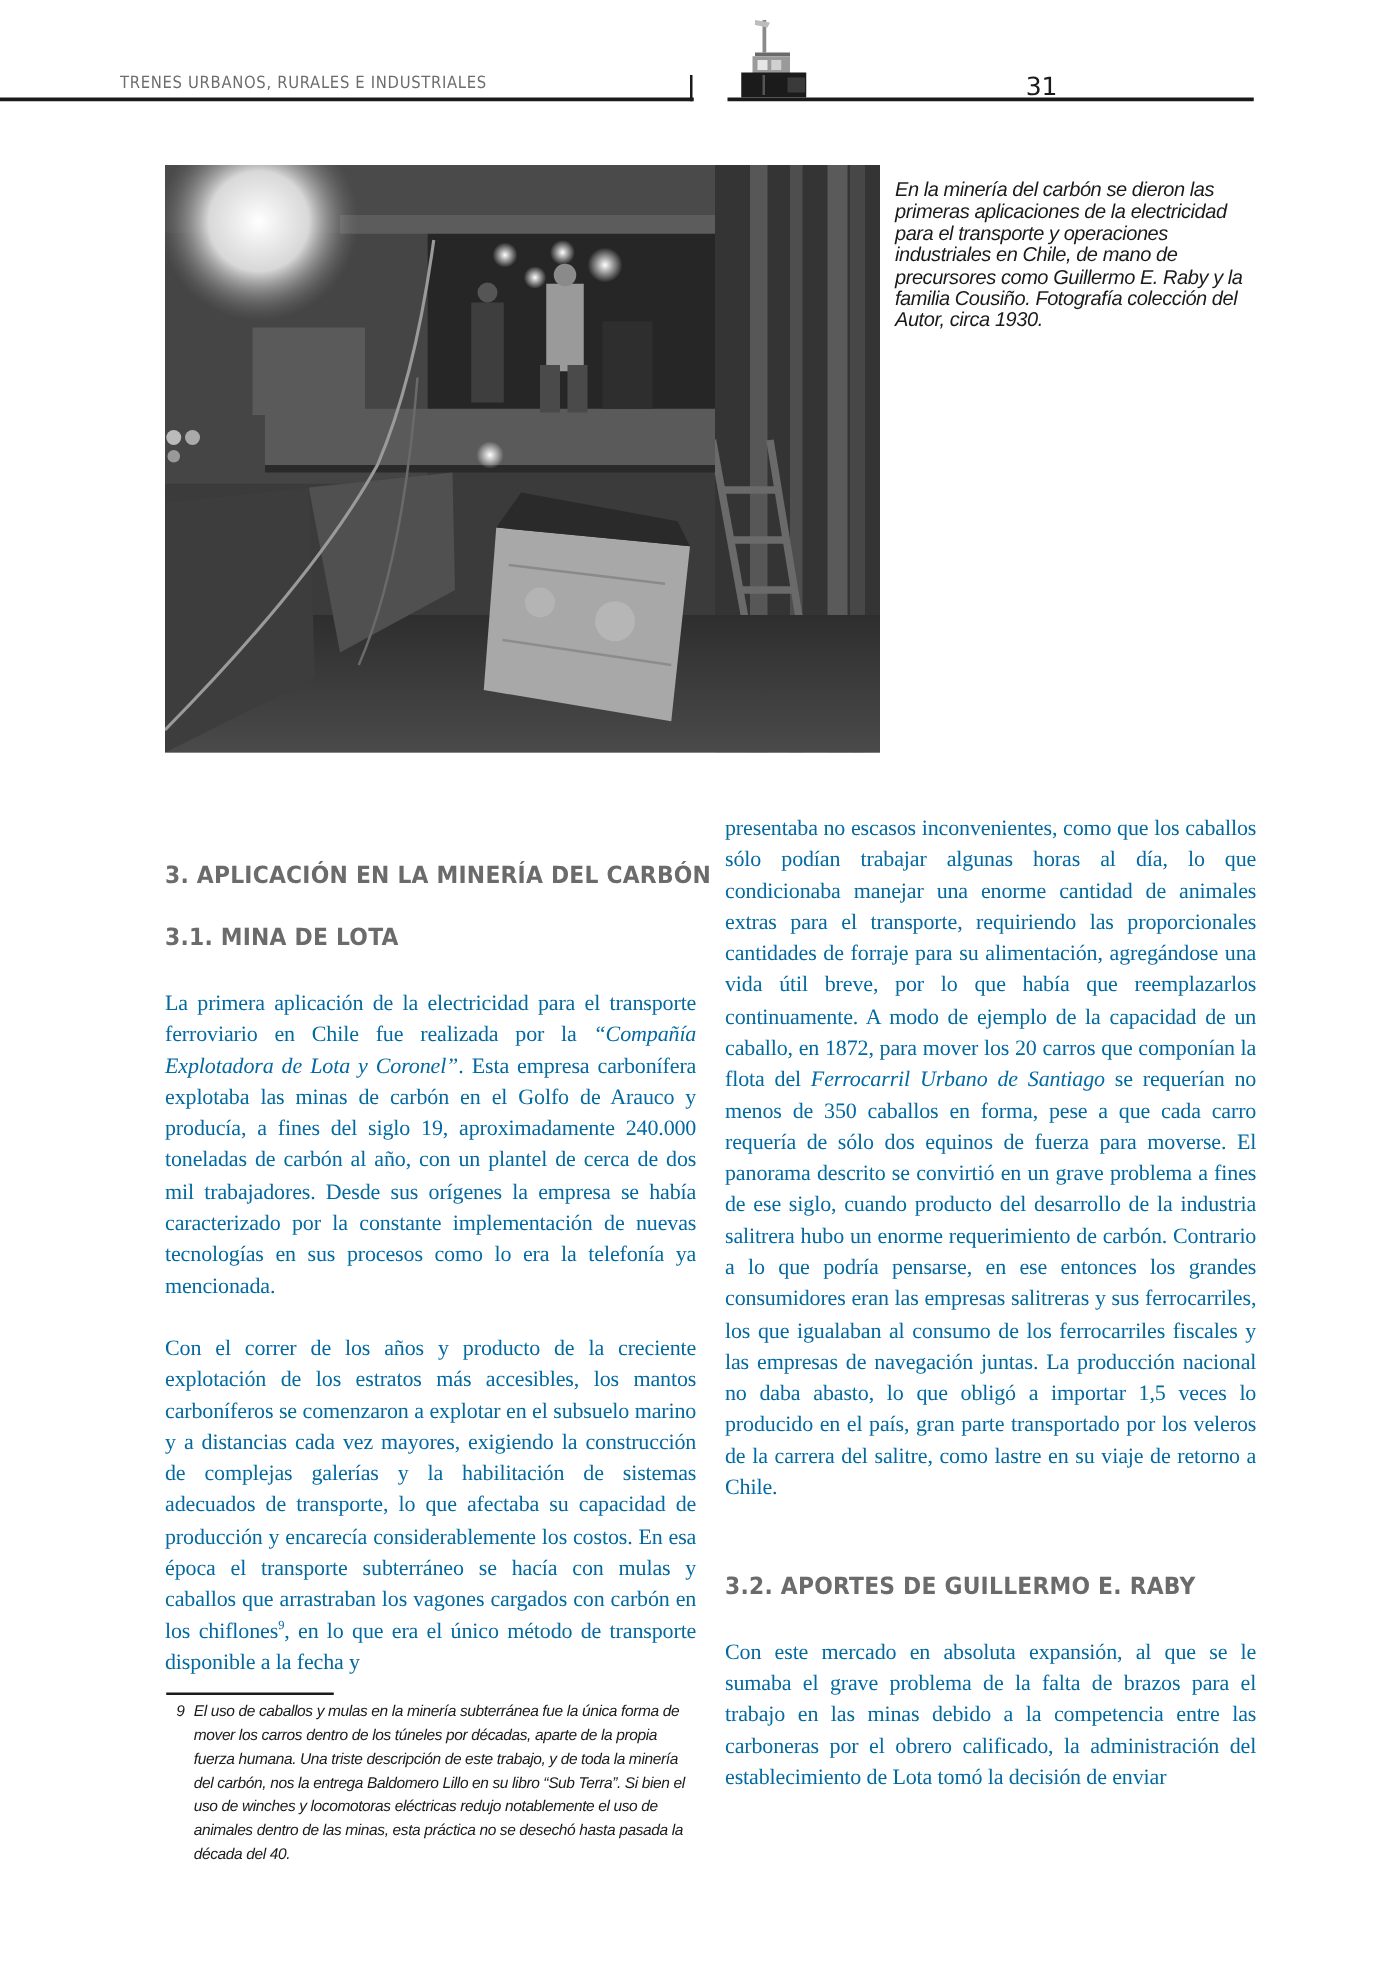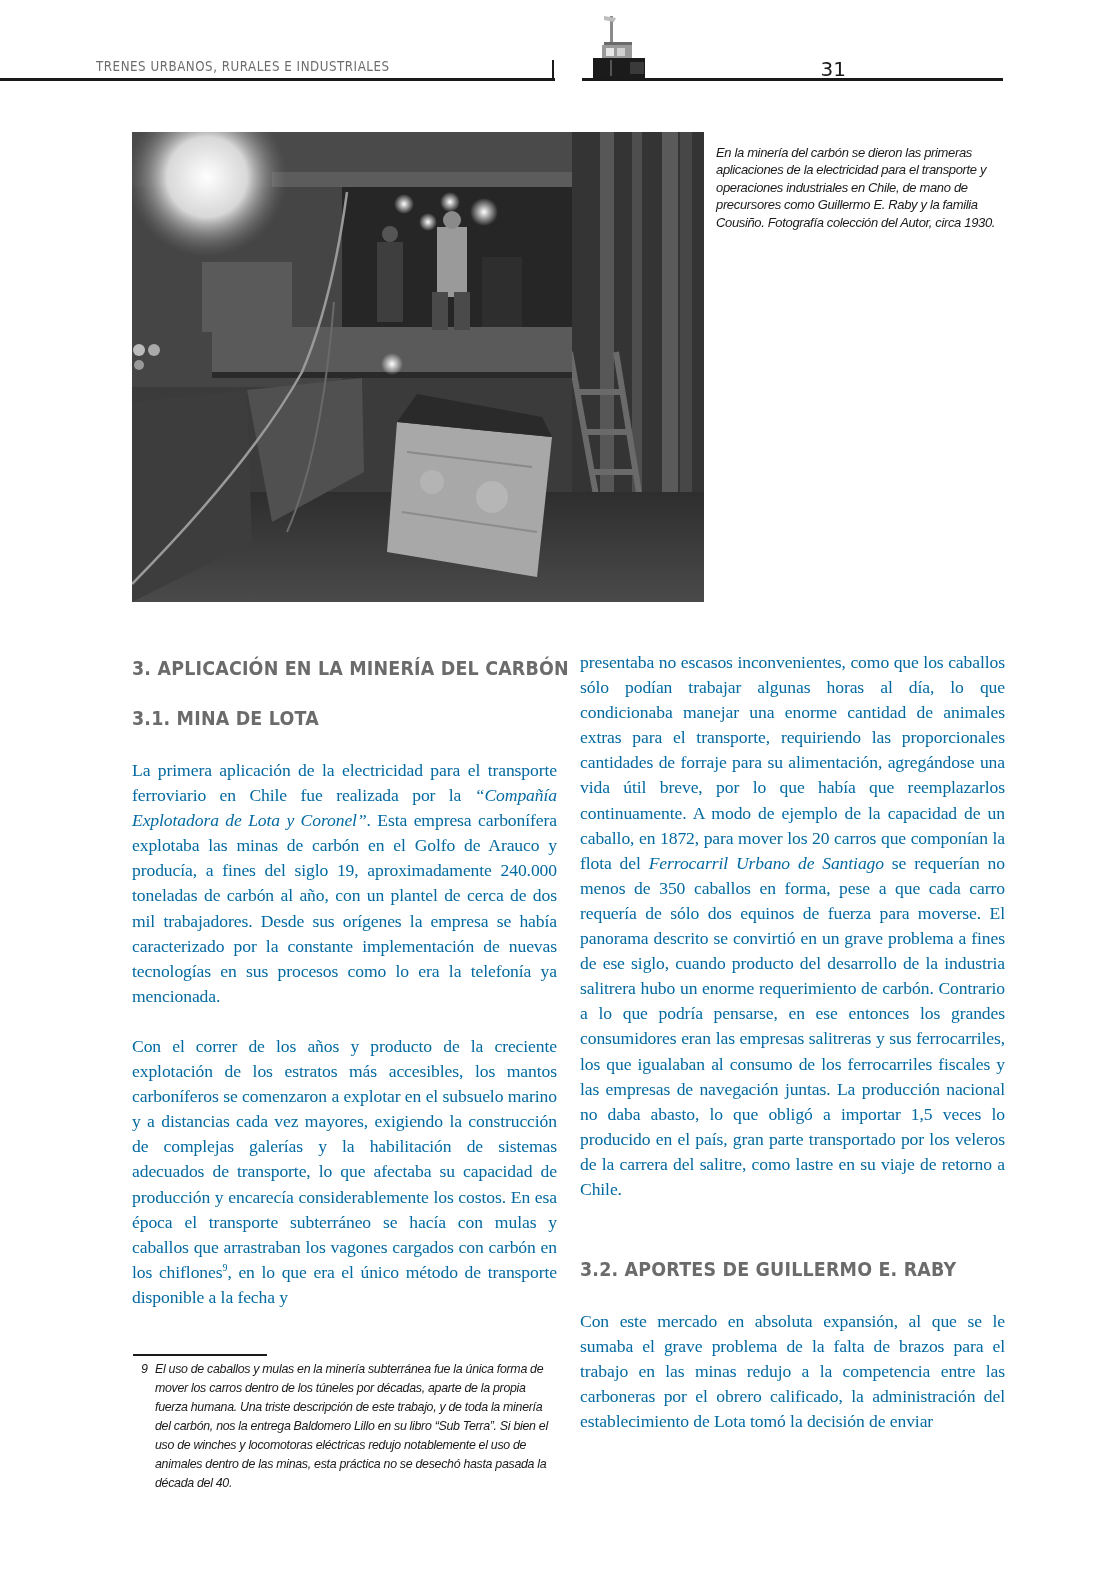--- a/index.html
+++ b/index.html
@@ -31,25 +31,25 @@
     .locomotive-icon { position: absolute; left: 590px; top: 12px; width: 86px; height: 68px; }
 
     .photo {
       position: absolute; left: 132px; top: 132px; width: 572px; height: 470px;
       overflow: hidden; background: #3a3a3a;
     }
     .photo svg { display: block; }
     .caption {
       position: absolute; left: 716px; top: 144px; width: 280px;
       font-family: "Liberation Sans Narrow", "Liberation Sans", sans-serif; font-style: italic;
-      font-size: 13px; line-height: 17.4px; color: #1a1a1a; letter-spacing: -0.35px;
+      font-size: 16px; line-height: 17.4px; color: #1a1a1a; letter-spacing: -0.35px;
     }
 
     .col { position: absolute; width: 425px; }
-    .col-left { left: 132px; top: 654px; }
+    .col-left { left: 132px; top: 686px; }
     .col-right { left: 580px; top: 650px; }
 
     .h-section {
       margin: 0; font-size: 19px; font-weight: bold; color: #6b6b6b;
       letter-spacing: 0.2px; line-height: 28px; font-family: "DejaVu Sans", sans-serif;
       transform: scaleX(0.92); transform-origin: left center; white-space: nowrap;
     }
     .p {
       margin: 0; font-size: 17.6px; line-height: 25.1px; text-align: justify;
       font-family: Liberation Serif, serif; color: #0369a1;
@@ -190,14 +190,14 @@
 <div class="footnote">
   <span class="fn-num">9</span>
   <span class="fn-text">El uso de caballos y mulas en la minería subterránea fue la única forma de mover los carros dentro de los túneles por décadas, aparte de la propia fuerza humana. Una triste descripción de este trabajo, y de toda la minería del carbón, nos la entrega Baldomero Lillo en su libro “Sub Terra”. Si bien el uso de winches y locomotoras eléctricas redujo notablemente el uso de animales dentro de las minas, esta práctica no se desechó hasta pasada la década del 40.</span>
 </div>
 
 <div class="col col-right">
   <p class="p"><span>presentaba no escasos inconvenientes, como que los caballos sólo podían trabajar algunas horas al día, lo que condicionaba manejar una enorme cantidad de animales extras para el transporte, requiriendo las  proporcionales cantidades de forraje para su alimentación, agregándose una vida útil breve, por lo que había que reemplazarlos continuamente. A modo de ejemplo de la capacidad de un caballo,  en 1872, para mover los 20 carros que componían  la flota del </span><span class="it">Ferrocarril Urbano de Santiago</span><span> se requerían no menos de 350 caballos en forma, pese a que cada carro requería de sólo dos equinos de fuerza para moverse. El panorama descrito se convirtió en un grave problema a fines de ese siglo, cuando producto del desarrollo de la industria salitrera hubo un enorme requerimiento de carbón. Contrario a lo que podría pensarse, en ese entonces los grandes consumidores eran las empresas salitreras y sus ferrocarriles, los que igualaban al consumo de los ferrocarriles fiscales y las empresas de navegación juntas. La producción nacional no daba abasto, lo que obligó a importar 1,5 veces lo producido en el país, gran parte transportado por los veleros de la carrera del salitre, como lastre en su viaje de retorno a Chile.</span></p>
   <div style="height:53px"></div>
   <h3 class="h-section">3.2. APORTES DE GUILLERMO E. RABY</h3>
   <div style="height:26px"></div>
-  <p class="p">Con este mercado en absoluta expansión, al que se le sumaba el grave problema de la falta de brazos para el trabajo en las minas redujo a la competencia entre las carboneras por el obrero calificado, la administración del establecimiento de Lota tomó la decisión de enviar</p>
+  <p class="p">Con este mercado en absoluta expansión, al que se le sumaba el grave problema de la falta de brazos para el trabajo en las minas debido a la competencia entre las carboneras por el obrero calificado, la administración del establecimiento de Lota tomó la decisión de enviar</p>
 </div>
 
 </body></html>

